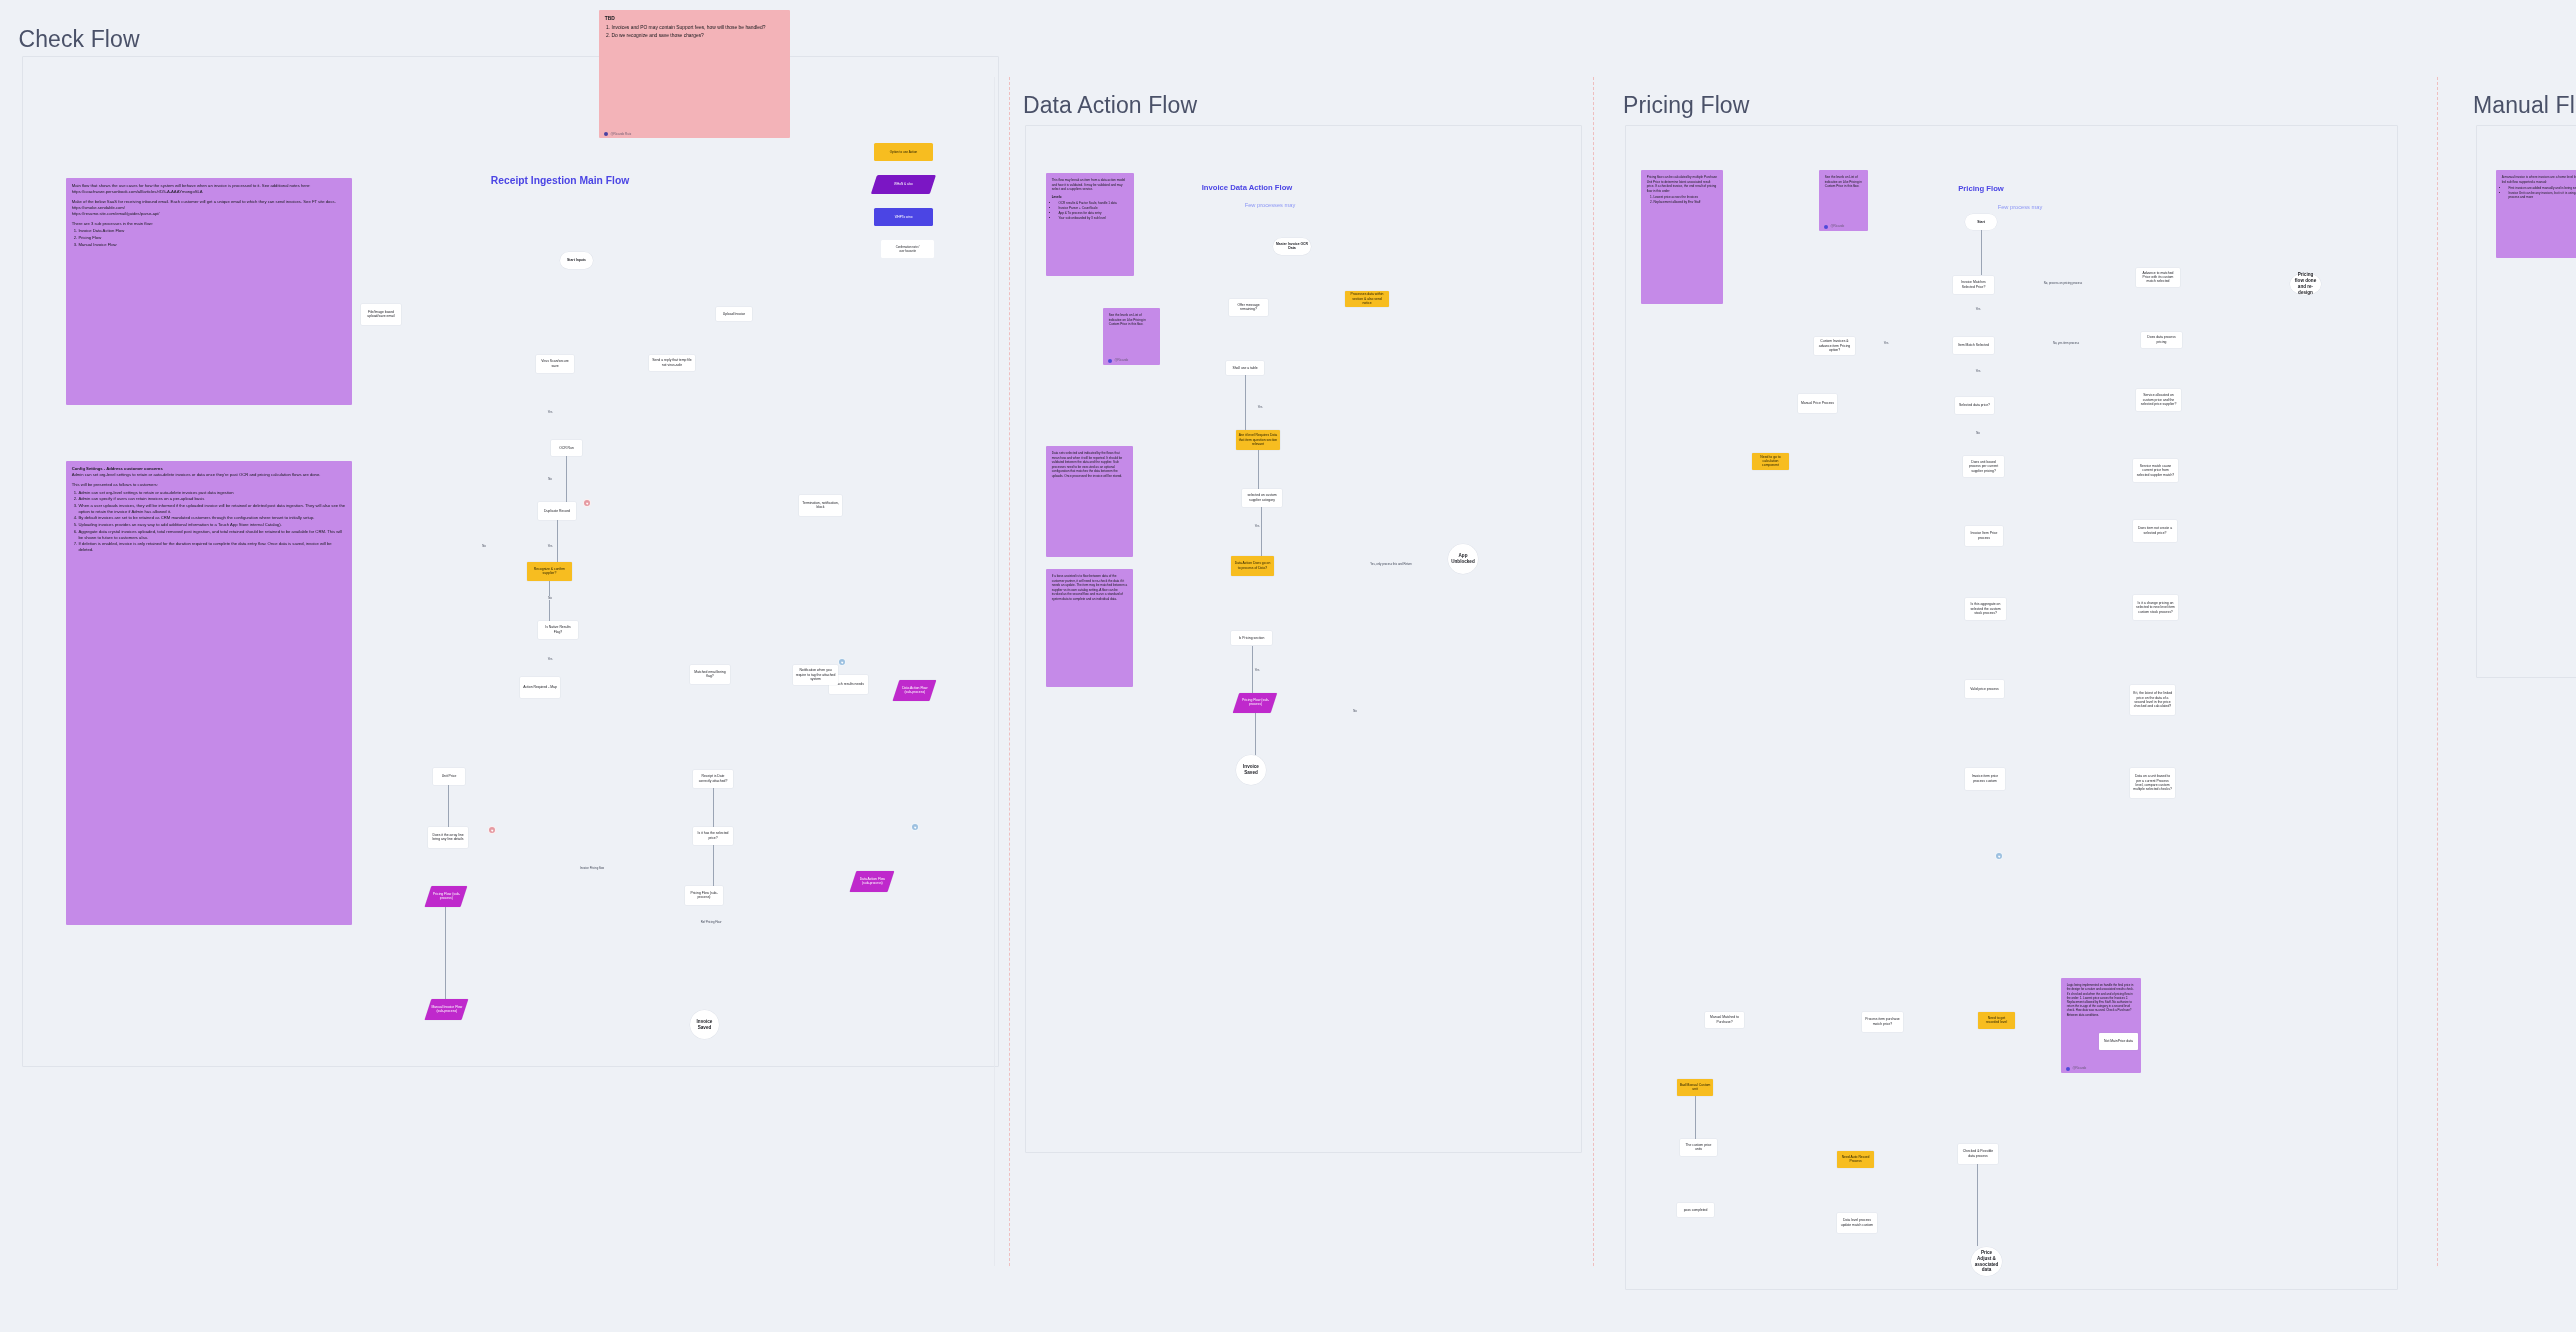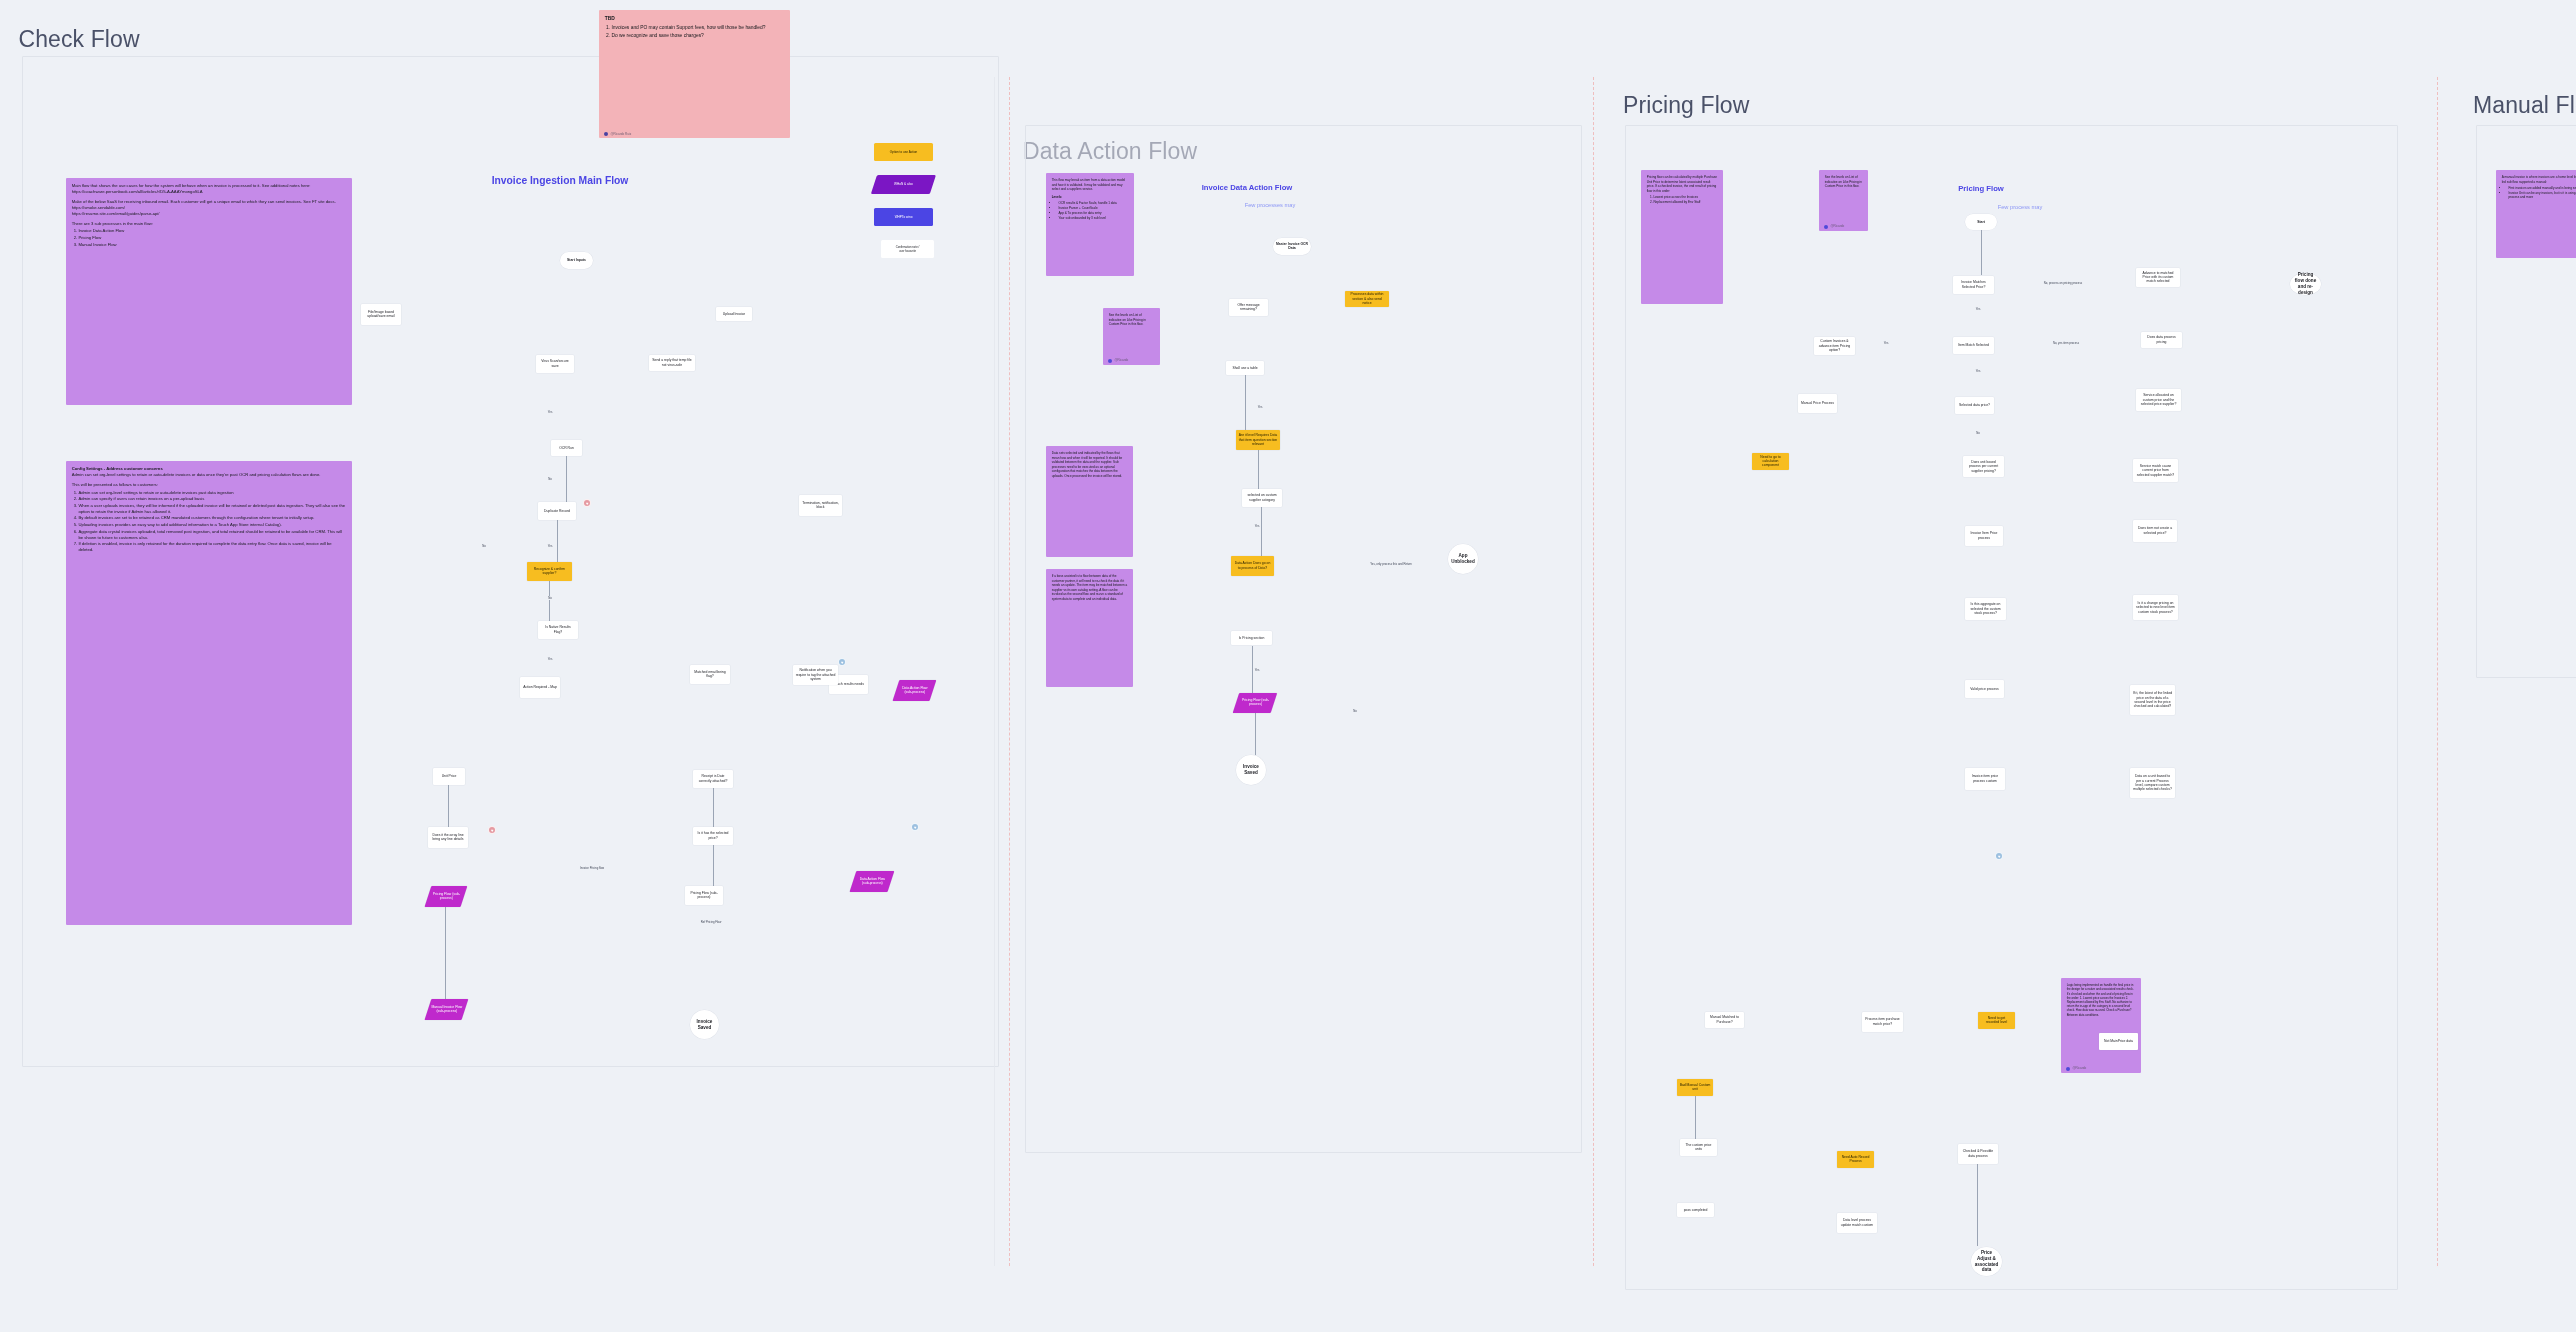--- a/index.html
+++ b/index.html
@@ -151,21 +151,21 @@
 <body>
 
 <div class="board">
 
   <div class="sec-title" style="left:18.5px;top:26px;">Check Flow</div>
   <div class="frame" style="left:21.6px;top:56px;width:977px;height:1011px;"></div>
 
   <div class="divider" style="left:1009px;"></div>
   <div class="divider grey" style="left:994px;"></div>
 
-  <div class="flow-title" style="left:560px;top:175px;font-size:10.3px;">Invoice Ingestion Main Flow</div>
+  <div class="flow-title" style="left:560px;top:175px;font-size:10.3px;">Receipt Ingestion Main Flow</div>
 
   <div class="note" style="left:66px;top:178px;width:286px;height:227px;">
     <div>Main flow that shows the use cases for how the system will behave when an invoice is processed to it. See additional notes here:</div>
     <span class="lnk">https://coachware.personbook.com/all/articles/r/D5-A-AAAYmongoSLA</span>
     <div class="gap"></div>
     <div>Make of the below SaaS for receiving inbound email. Each customer will get a unique email to which they can send invoices. See FT site docs.</div>
     <span class="lnk">https://smoke.sendable.com/</span>
     <span class="lnk">https://resume.site.com/email/guides/parse-api/</span>
     <div class="gap"></div>
     <div>There are 3 sub processes in the main flow:</div>
@@ -211,21 +211,21 @@
     <span style="transform:skewX(18deg);">WHoN &amp; also</span>
   </div>
   <div class="legend-item" style="left:874px;top:208px;width:59px;height:17.5px;background:#4b45e4;color:#fff;">
     <span>WHPTo wino</span>
   </div>
   <div class="legend-item" style="left:881px;top:240px;width:53px;height:17.5px;background:#fff;color:#1b1c22;white-space:pre-line;font-size:2.8px;">
     <span>Confirmation note /
 user favourite</span>
   </div>
 
-  <div class="sec-title" style="left:1023px;top:92px;margin-top:46px;">Data Action Flow</div>
+  <div class="sec-title" style="left:1023px;top:92px;">Data Action Flow</div>
   <div class="frame" style="left:1025px;top:125px;width:557px;height:1028px;"></div>
 
   <div class="divider" style="left:1593px;"></div>
 
   <div class="flow-title" style="left:1247px;top:183px;font-size:7.7px;">Invoice Data Action Flow</div>
   <div class="flow-sub" style="left:1270px;top:202px;">Few processes may</div>
 
   <div class="note" style="left:1046px;top:173px;width:88px;height:103px;font-size:3.1px;">
     <div>This flow may break an item from a data action model and how it is validated. It may be validated and may select and a suppliers service.</div>
     <div class="gap"></div>

